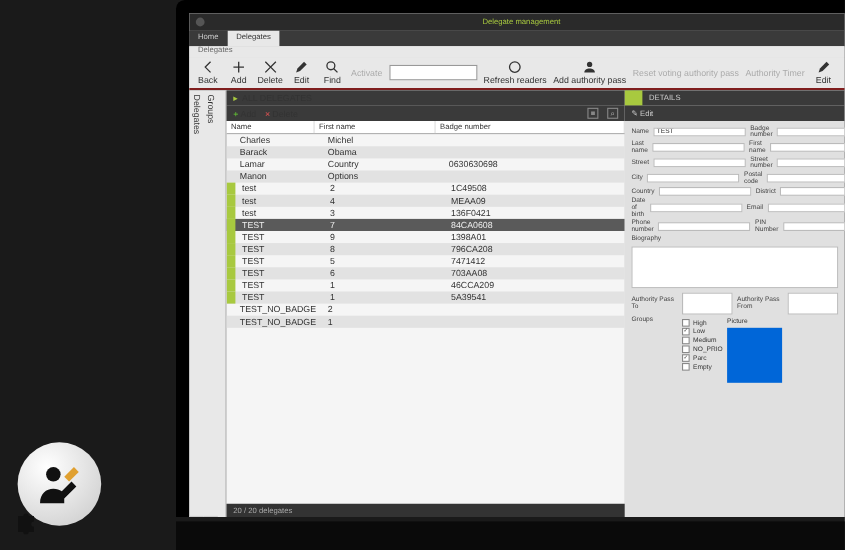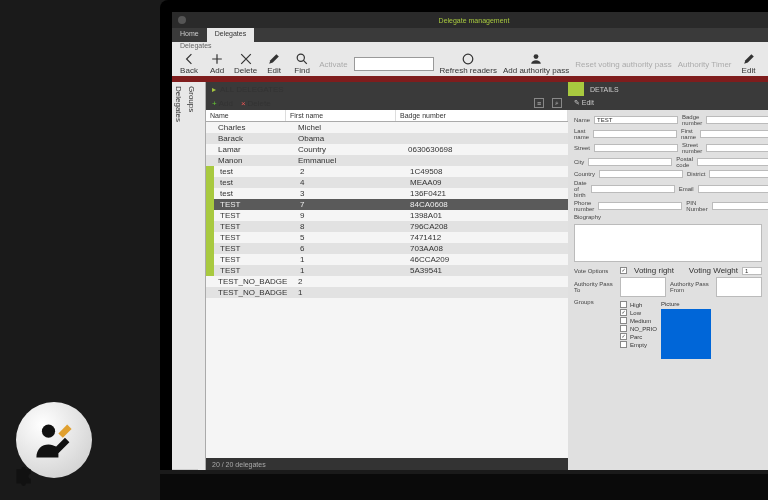--- a/index.html
+++ b/index.html
@@ -6,21 +6,21 @@
 body{width:768px;height:500px;background:#1a1a1a;overflow:hidden;position:relative}
 .laptop{position:absolute;left:160px;top:0;width:620px;height:470px;background:#000;border-radius:8px 8px 0 0;padding:12px 12px 0 12px}
 .screen{width:100%;height:100%;background:#ddd;display:flex;flex-direction:column;overflow:hidden}
 .titlebar{height:16px;background:#2a2a2a;display:flex;align-items:center;padding:0 6px}
 .titlebar .dot{width:8px;height:8px;border-radius:50%;background:#555}
 .titlebar .title{color:#a8c93f;font-size:7px;margin:0 auto}
 .tabs{height:14px;background:#3a3a3a;display:flex}
 .tab{padding:2px 8px;background:#3a3a3a;color:#ccc;font-size:7px}
 .tab.active{background:#e8e8e8;color:#333}
 .subtabs{height:10px;background:#e8e8e8;padding:0 8px;font-size:7px;color:#666}
-.toolbar{height:30px;background:#e8e8e8;display:flex;align-items:center;gap:6px;padding:0 6px;border-bottom:6px solid #7f1d1d}
+.toolbar{height:30px;background:#e8e8e8;display:flex;align-items:center;gap:6px;padding:0 6px;border-bottom:2px solid #7f1d1d}
 .tbtn{display:flex;flex-direction:column;align-items:center;gap:1px;font-size:6px;color:#555;min-width:22px}
 .tbtn svg{width:12px;height:12px}
 .tbtn.dis{opacity:.35}
 .tdrop{width:80px;height:14px;background:#fff;border:1px solid #999}
 .body{flex:1;display:flex;background:#999;overflow:hidden}
 .sidebar{width:34px;background:#e8e8e8;border-right:1px solid #aaa;writing-mode:vertical-lr;font-size:7px}
 .sidebar div{padding:4px 2px;border-bottom:1px solid #ccc}
 .main{flex:1;display:flex;flex-direction:column;background:#bbb}
 .listhdr{height:14px;background:#3a3a3a;display:flex;align-items:center;padding:0 6px;color:#ccc;font-size:7px}
 .listhdr .accent{color:#a8c93f;margin-right:4px}
@@ -191,21 +191,21 @@
             </div>
             <div class="row">
               <div class="nomark"></div>
               <div class="c1">Lamar</div>
               <div class="c2">Country</div>
               <div class="c3">0630630698</div>
             </div>
             <div class="row">
               <div class="nomark"></div>
               <div class="c1">Manon</div>
-              <div class="c2">Emmanuel</div>
+              <div class="c2">Options</div>
               <div class="c3"></div>
             </div>
             <div class="row">
               <div class="mark"></div>
               <div class="c1">test</div>
               <div class="c2">2</div>
               <div class="c3">1C49508</div>
             </div>
             <div class="row">
               <div class="mark"></div>
@@ -325,28 +325,20 @@
       <div class="frow">
               <label>Phone number</label>
               <input style="">
               <span class="lab2">PIN Number</span>
               <input style="">
             </div>
       <div class="frow">
               <label>Biography</label>
             </div>
       <div class="bioarea"></div>
-      <div class="frow">
-              <label>Vote Options</label>
-              <span class="chk on"></span>
-              <span>Voting right</span>
-              <span style="flex:1"></span>
-              <span>Voting Weight</span>
-              <input style="width: 20px;" value="1">
-            </div>
       <div class="frow">
               <label>Authority Pass To</label>
               <div class="passarea"></div>
               <span class="lab2">Authority Pass From</span>
               <div class="passarea"></div>
             </div>
       <div class="frow" style="align-items:flex-start">
               <label>Groups</label>
         <div class="grpbox">
           <div class="grplist" id="grplist">

